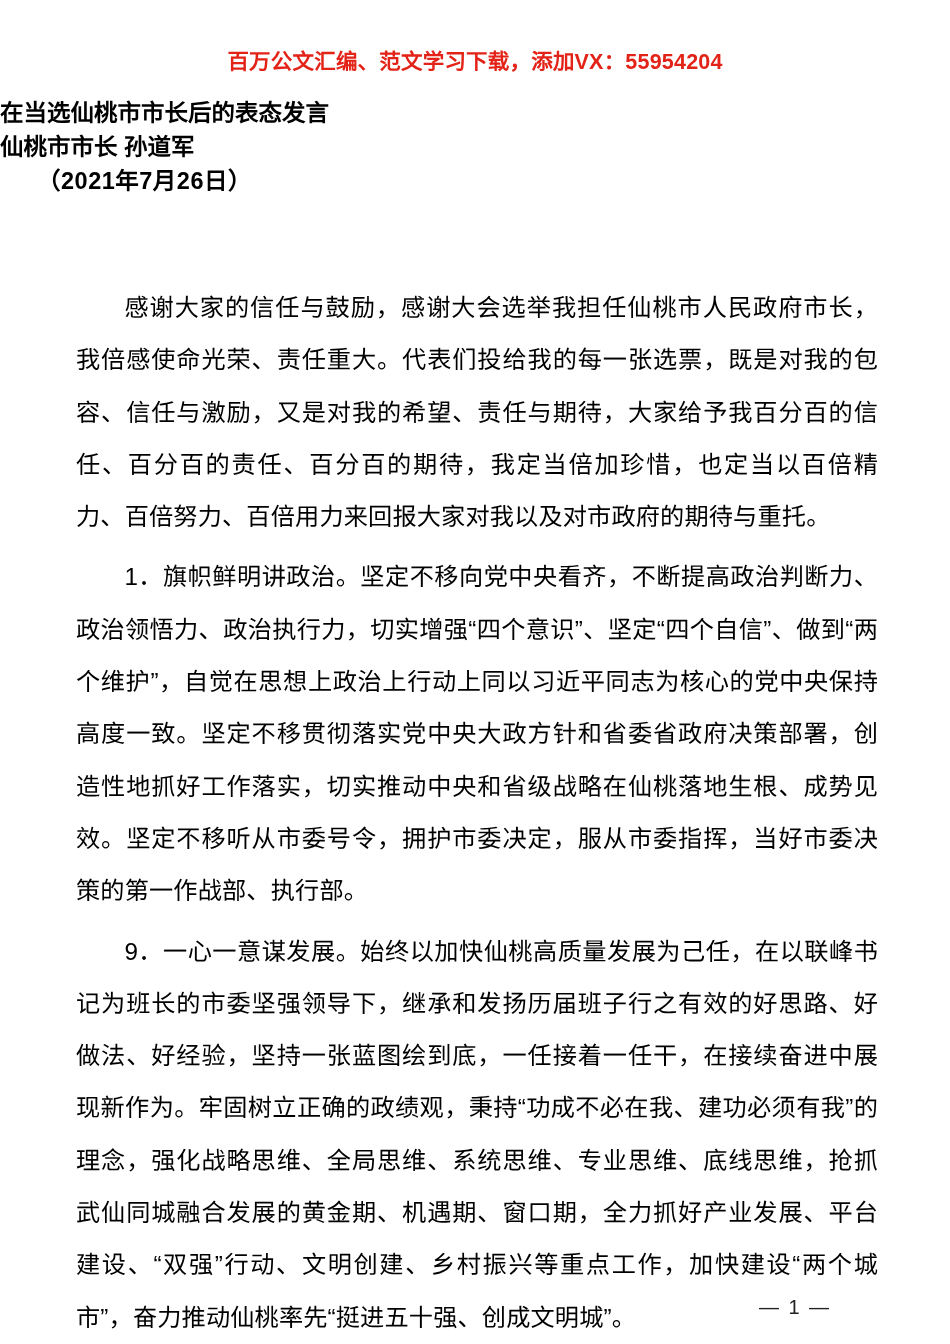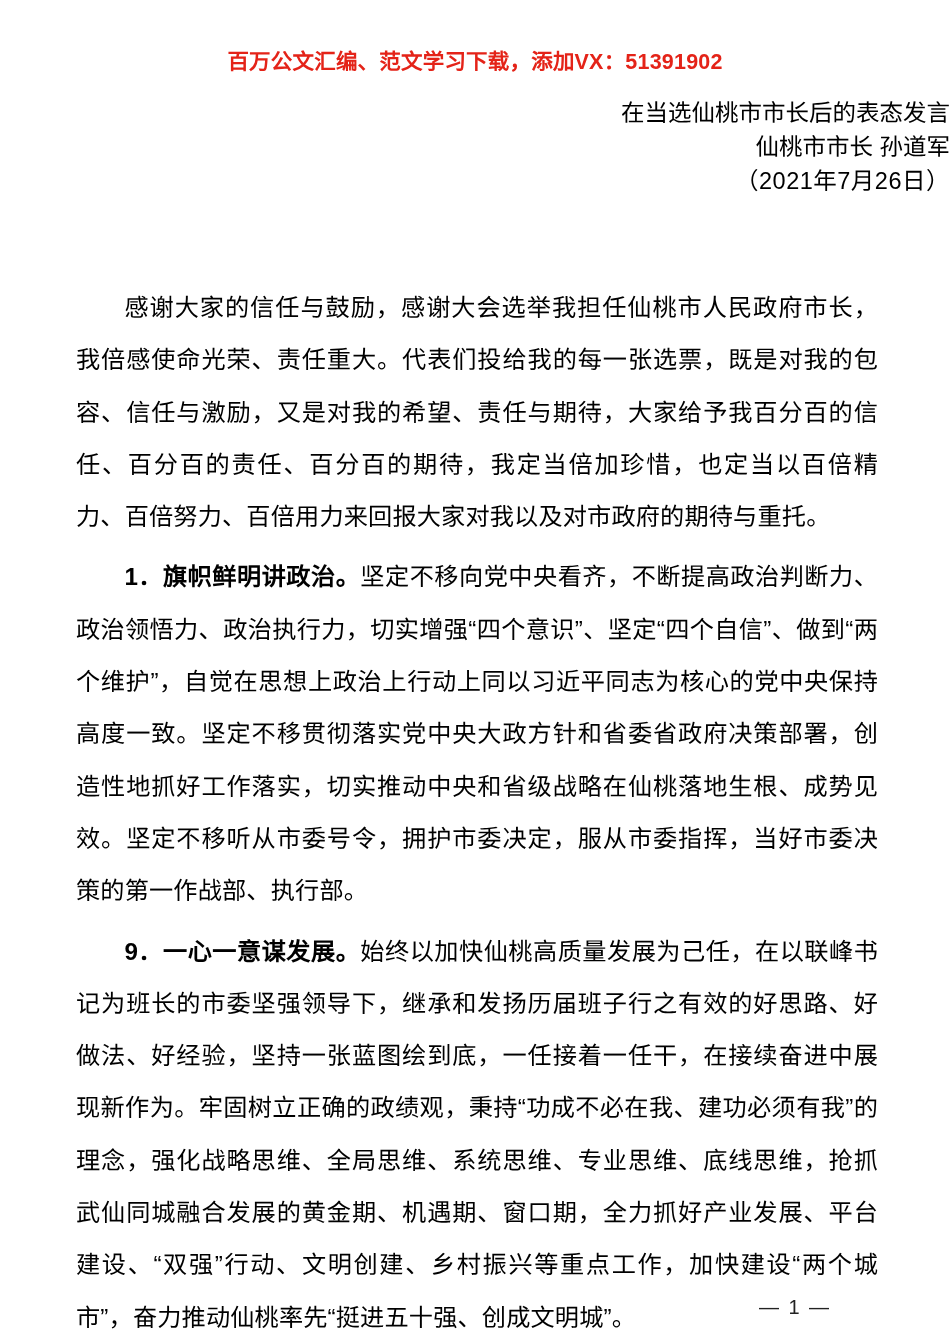--- a/index.html
+++ b/index.html
@@ -32,21 +32,22 @@
     color: #e42318;
     letter-spacing: 0.2px;
     white-space: nowrap;
   }
   
   .title-block {
     position: absolute;
     top: 96px;
     left: 0;
     width: 950px;
-    text-align: right;
+    text-align: left;
+    font-weight: bold;
   }
   .title-line {
     font-size: 23.5px;
     line-height: 34px;
     color: #000;
     white-space: nowrap;
   }
   .title-line.date {
     letter-spacing: 0.5px;
     padding-left: 37px;
@@ -61,21 +62,21 @@
   .para {
     font-size: 24.2px;
     line-height: 52.3px;
     text-align: justify;
     text-justify: inter-ideograph;
     text-indent: 2em;
     margin: 8px;
     letter-spacing: 0.15px;
   }
   .para .lead {
-    font-weight: bold;
+    font-weight: normal;
   }
   
   .footer {
     position: absolute;
     left: 0;
     top: 1296px;
     width: 950px;
     text-align: center;
     font-size: 20px;
     color: #222;
@@ -85,21 +86,21 @@
     padding-left: 640px;
     white-space: nowrap;
     letter-spacing: 2px;
   }
 </style>
 </head>
 <body>
 
 <div class="page">
 
-  <div class="promo-banner" style="color: rgb(228, 35, 24);">百万公文汇编、范文学习下载，添加VX：51391902</div>
+  <div class="promo-banner" style="color: rgb(228, 35, 24);">百万公文汇编、范文学习下载，添加VX：55954204</div>
 
   <div class="title-block">
     <div class="title-line">在当选仙桃市市长后的表态发言</div>
     <div class="title-line">仙桃市市长  孙道军</div>
     <div class="title-line date">（2021年7月26日）</div>
   </div>
 
   <div class="body-text">
     <p class="para">
       <span class="lead"></span><span>感谢大家的信任与鼓励，感谢大会选举我担任仙桃市人民政府市长，我倍感使命光荣、责任重大。代表们投给我的每一张选票，既是对我的包容、信任与激励，又是对我的希望、责任与期待，大家给予我百分百的信任、百分百的责任、百分百的期待，我定当倍加珍惜，也定当以百倍精力、百倍努力、百倍用力来回报大家对我以及对市政府的期待与重托。</span>

